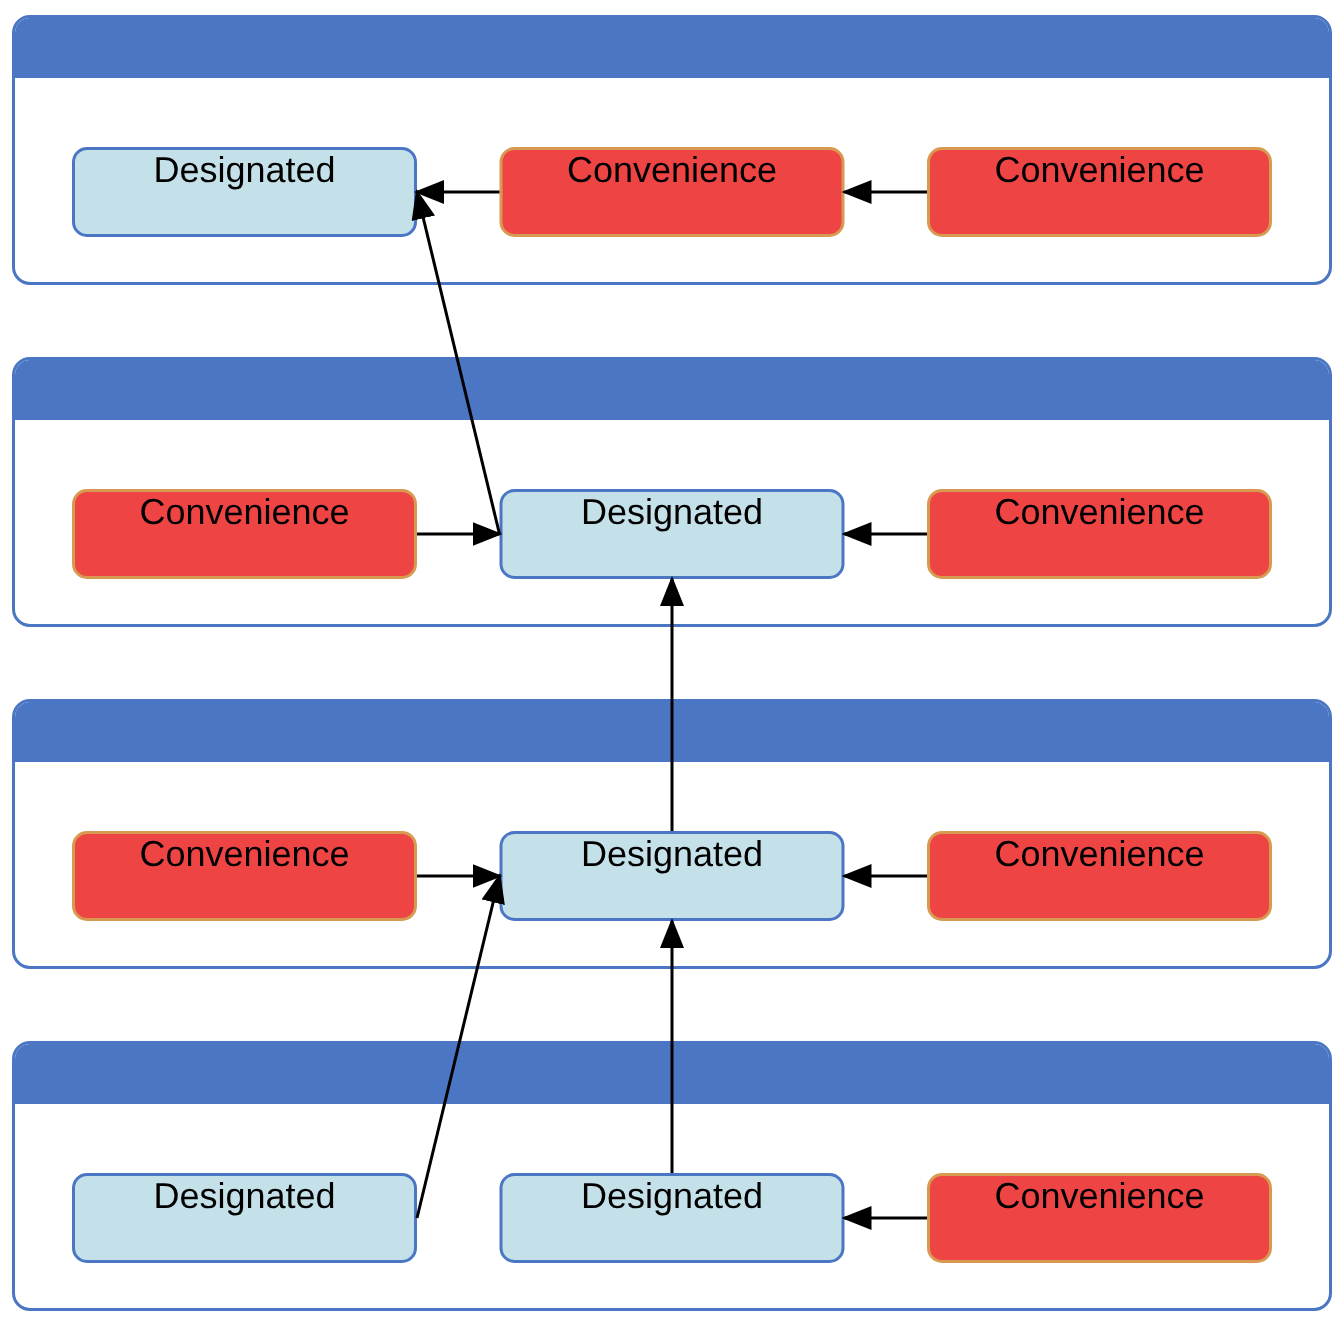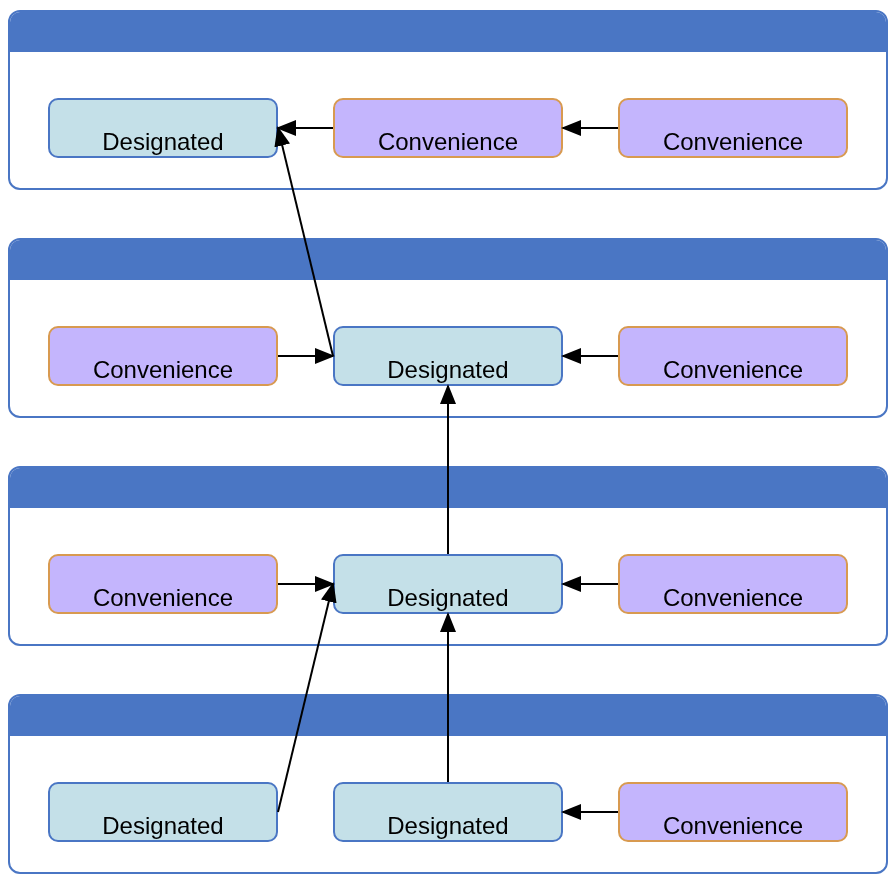--- a/index.html
+++ b/index.html
@@ -24,31 +24,31 @@
       width: 100%;
       height: 40px;
       background: #4a76c4;
     }
     .box {
       position: absolute;
       width: 230px;
       height: 60px;
       border-radius: 10px;
       display: flex;
-      align-items: flex-end;
+      align-items: flex-start;
       justify-content: center;
       font-size: 24px;
       color: #000;
     }
     .designated {
       background: #c4e0e8;
       border: 2px solid #4a76c4;
     }
     .convenience {
-      background: #c4b5fd;
+      background: #ef4444;
       border: 2px solid #d89a50;
     }
     svg.arrows {
       position: absolute;
       top: 0;
       left: 0;
       width: 896px;
       height: 888px;
       pointer-events: none;
     }

